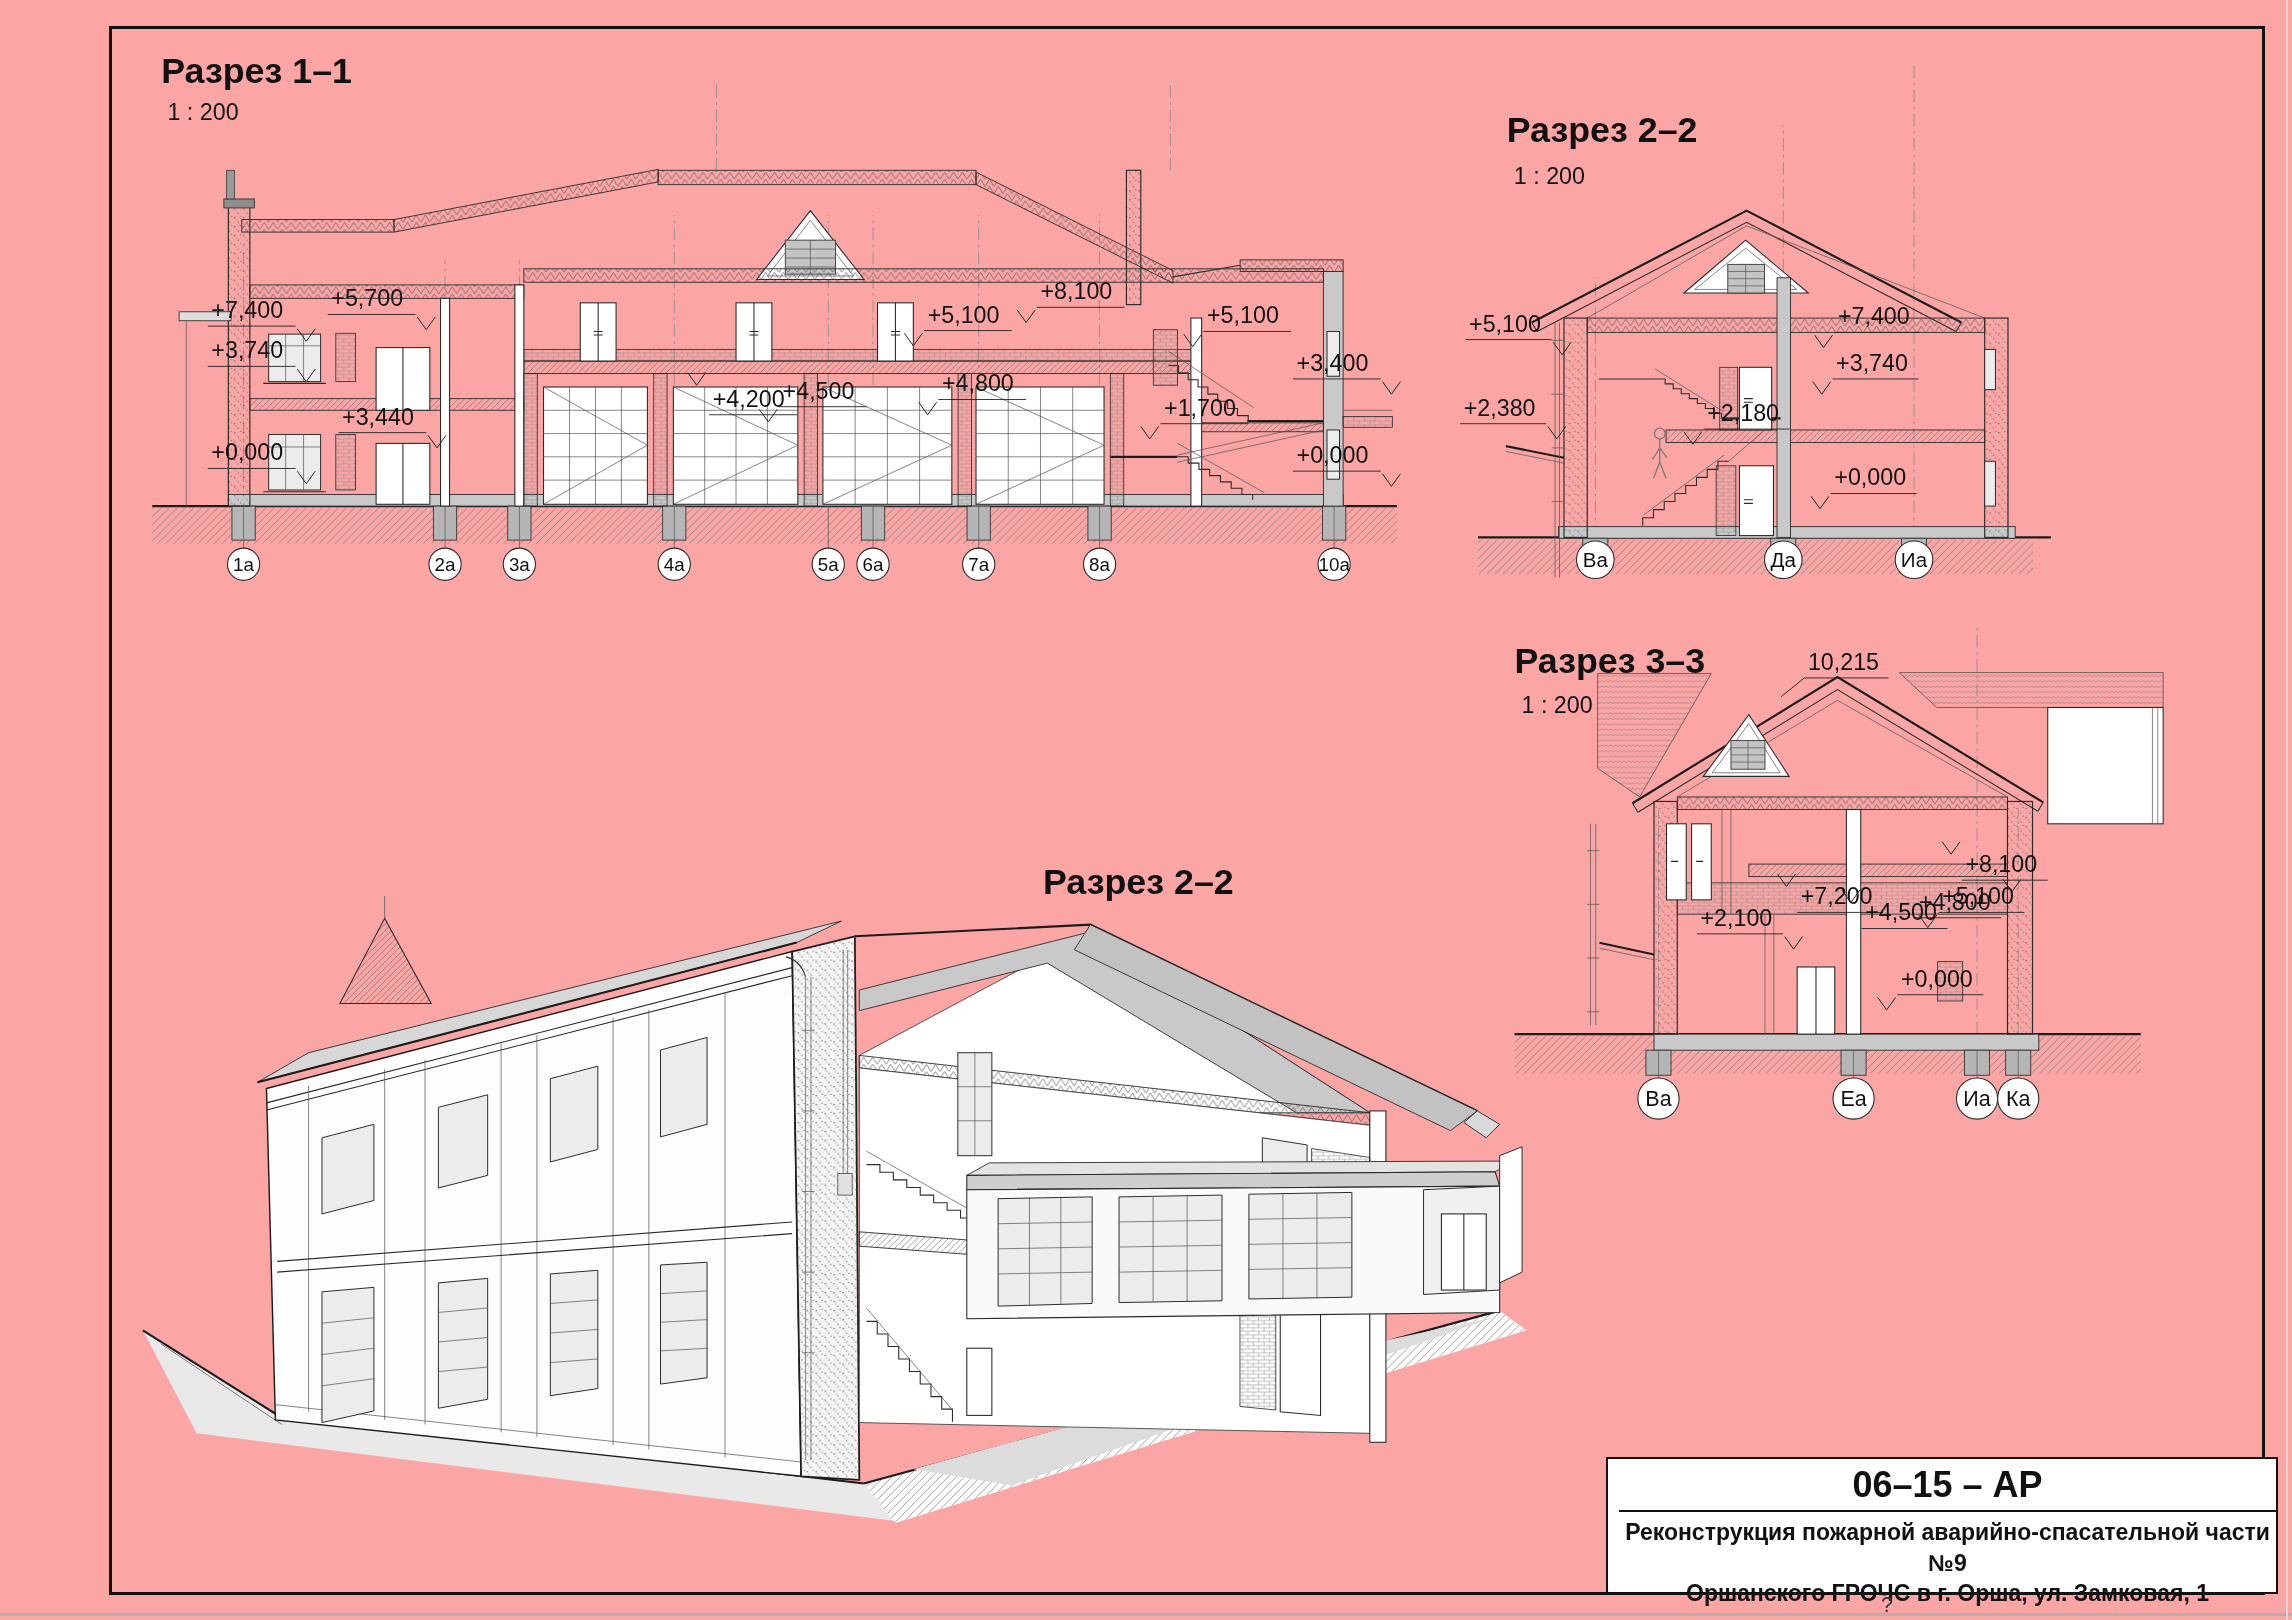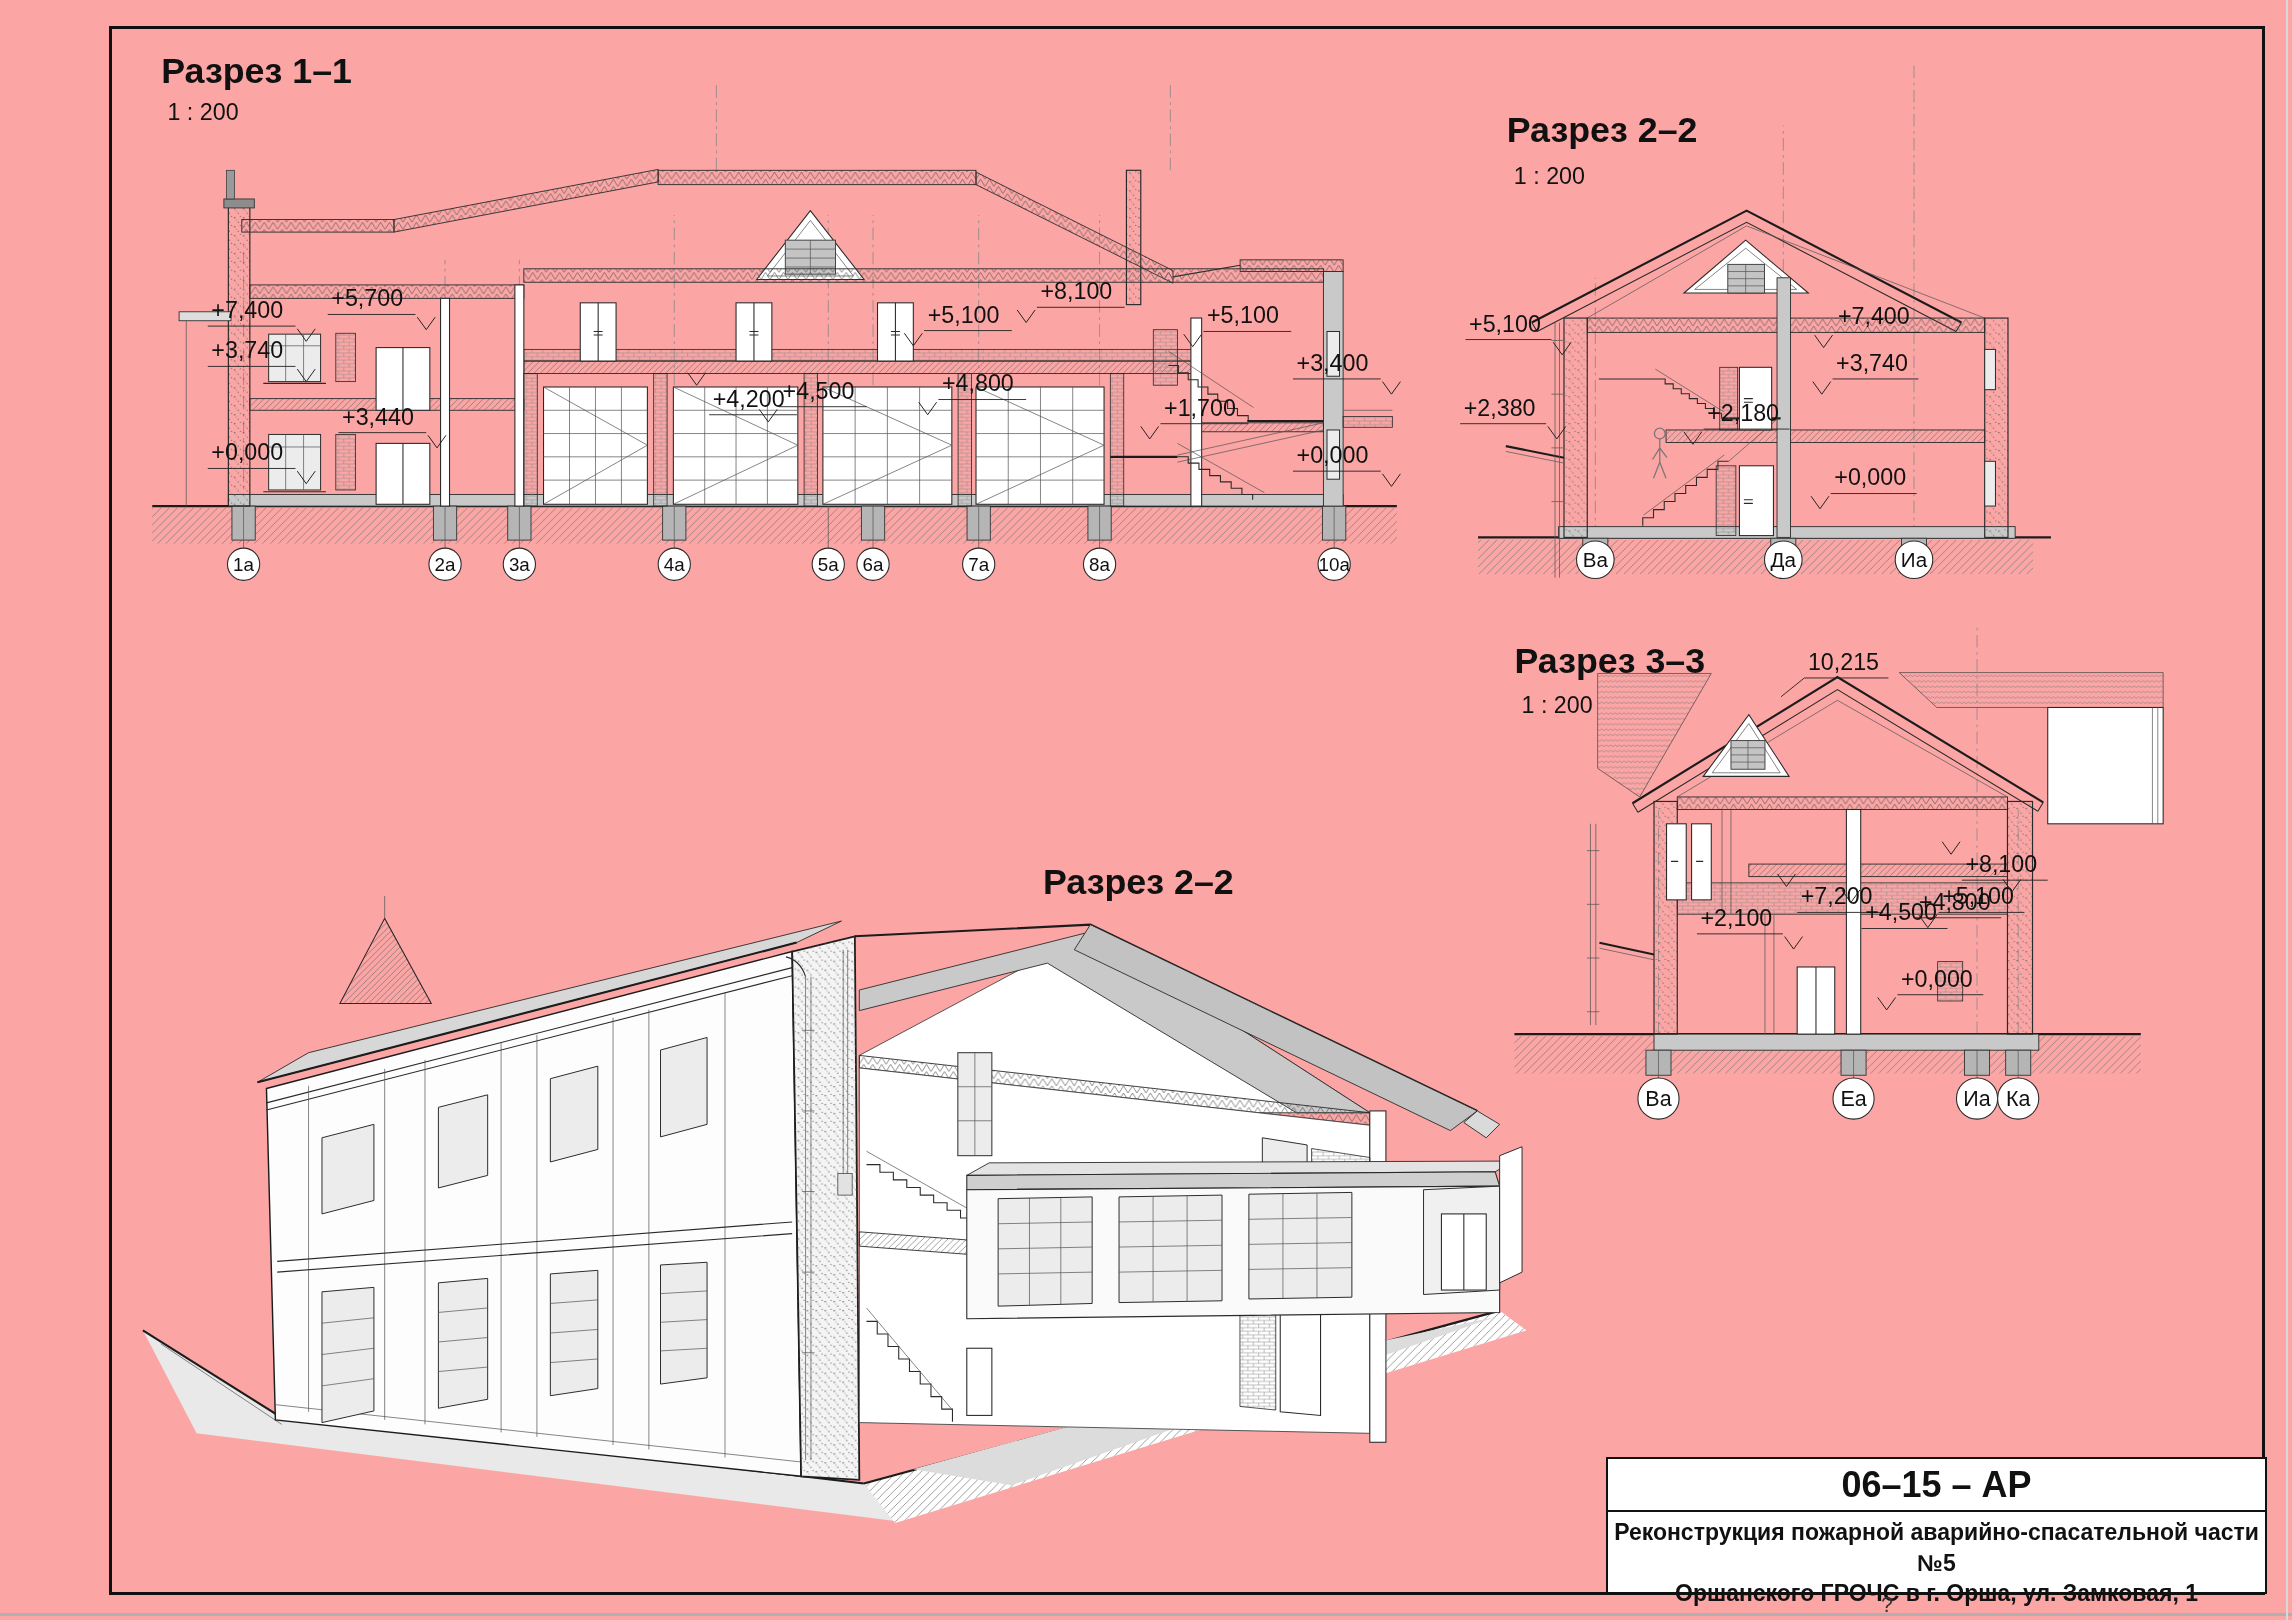--- a/index.html
+++ b/index.html
@@ -27,21 +27,21 @@
   .ins{fill:url(#pati);stroke:#2a2a2a;stroke-width:1;}
   .brk{fill:url(#patb);stroke:#2a2a2a;stroke-width:.9;}
   .dia{fill:url(#patd2);stroke:#2a2a2a;stroke-width:1;}
   .dots{fill:url(#pats);stroke:#2a2a2a;stroke-width:1.3;}
   .hat{fill:url(#patd);stroke:none;}
   .til{fill:url(#patt);stroke:#444;stroke-width:.8;}
   .axl{stroke:#888;stroke-width:.9;stroke-dasharray:14 5 3 5;fill:none;}
   .mkl{stroke:#222;stroke-width:1;fill:none;}
   .thin{stroke:#555;stroke-width:.8;fill:none;}
   #title-block{position:absolute;left:1606px;top:1457px;width:657px;height:133px;
-      border:2.7px solid #111;background:#fff;}
+      border:2.7px solid #111;background:#fff;padding-left:11px;}
   #title-block .row1{height:51px;border-bottom:2.7px solid #111;display:flex;
       align-items:center;justify-content:center;font-size:36px;font-weight:700;color:#111;}
   #title-block .row2{padding-top:5.4px;text-align:center;font-size:23px;font-weight:700;
       color:#111;line-height:1.32;}
   #footer-q{position:absolute;left:1881px;top:1593px;font-size:21.5px;color:#333;}
 </style>
 </head>
 <body>
 
 <div id="page">
@@ -680,19 +680,19 @@
         <rect class="fw" x="1480" y="415" width="50" height="85" stroke-width="1.4"></rect>
           <line class="s2" x1="1505" y1="415" x2="1505" y2="500"></line>
         <polygon points="1545,350 1570,340 1570,480 1545,492" fill="#fff" stroke="#2a2a2a" stroke-width="1.1"></polygon>
       </g>
     </g>
   </svg>
 
   <div id="title-block">
     <div class="row1">06–15 – АР</div>
     <div class="row2">
-      <div>Реконструкция пожарной аварийно-спасательной части №5</div>
+      <div>Реконструкция пожарной аварийно-спасательной части №9</div>
       <div>Оршанского ГРОЧС в г. Орша, ул. Замковая, 1</div>
     </div>
   </div>
   <div id="footer-q">?</div>
 </div>
 
 
 </body></html>

